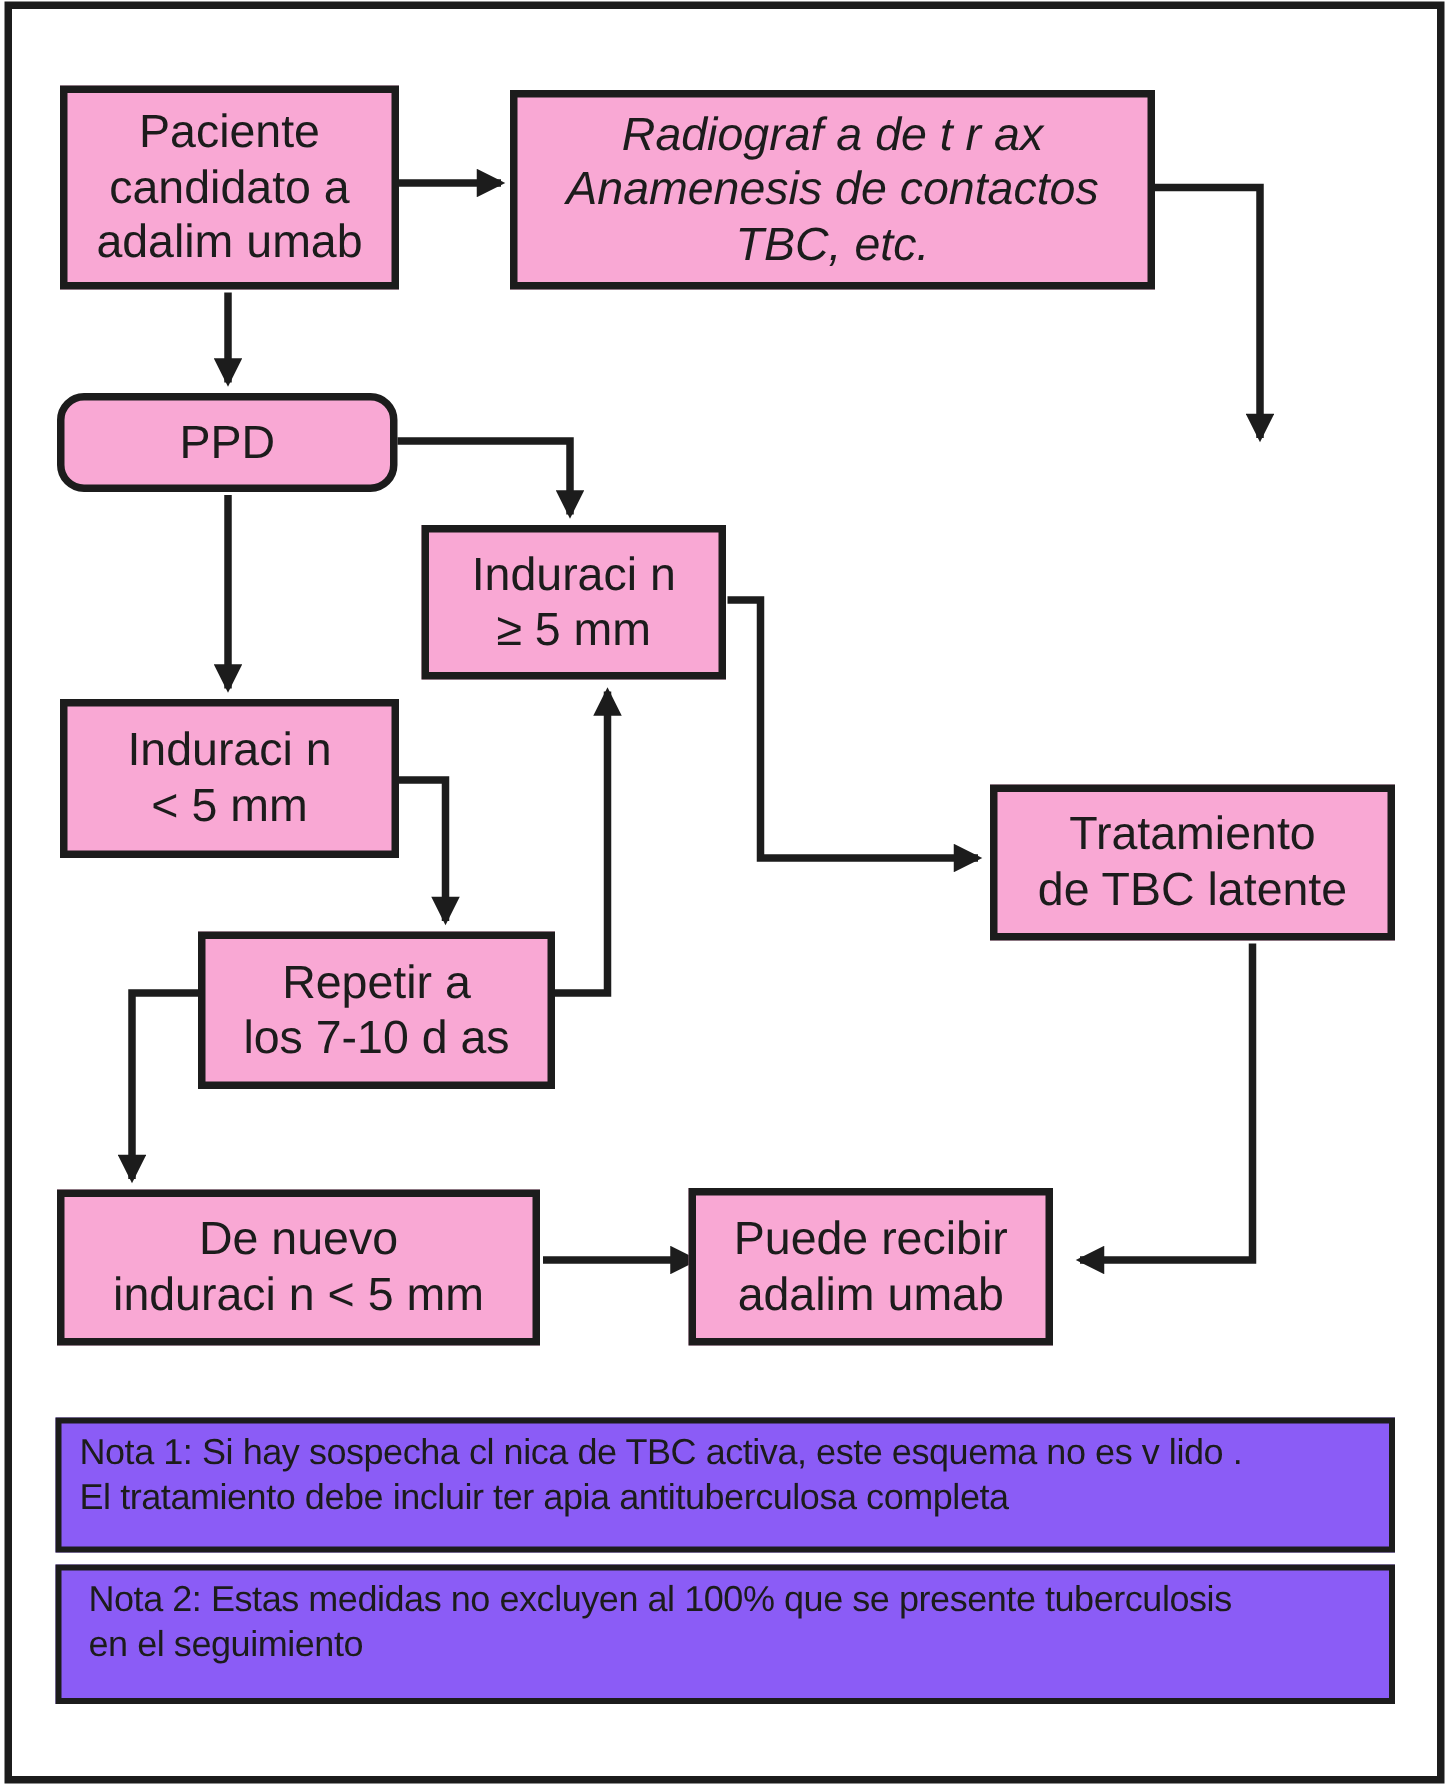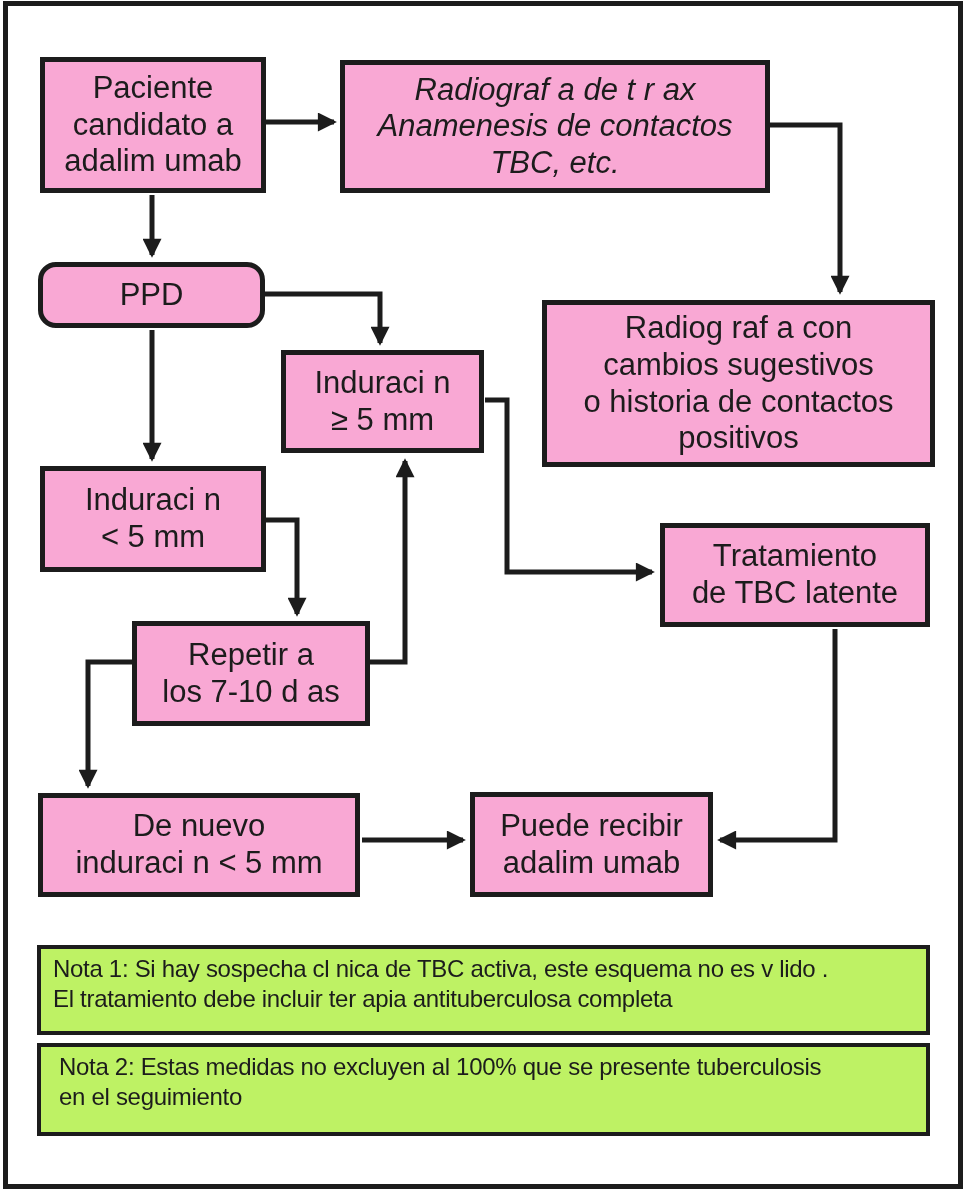--- a/index.html
+++ b/index.html
@@ -51,21 +51,21 @@
     color: #1c1c1c;
     font-size: 31px;
     line-height: 1.18;
   }
   .fc-box .label {
     white-space: pre-line;
   }
   .fc-note {
     position: absolute;
     box-sizing: border-box;
-    background: #bef264;
+    background: #8b5cf6;
     border: 4px solid #1c1c1c;
     color: #1c1c1c;
     font-size: 24px;
     letter-spacing: -0.3px;
     line-height: 1.26;
     padding: 5px 12px;
   }
   .fc-note .label {
     white-space: pre-line;
   }
@@ -73,21 +73,21 @@
   
   #box-paciente            { left: 40px;  top: 57px;  width: 226px; height: 136px; }
   #box-radiografia-torax   { left: 340px; top: 60px;  width: 430px; height: 133px; font-style: italic; }
   #box-ppd                 { left: 38px;  top: 262px; width: 227px; height: 66px; border-radius: 18px;  }
   #box-induracion-mayor    { left: 281px; top: 350px; width: 203px; height: 103px; }
   #box-radiografia-cambios { left: 542px; top: 300px; width: 393px; height: 167px; }
   #box-induracion-menor    { left: 40px;  top: 466px; width: 226px; height: 106px; }
   #box-tratamiento         { left: 660px; top: 523px; width: 270px; height: 104px; }
   #box-repetir             { left: 132px; top: 621px; width: 238px; height: 105px; }
   #box-de-nuevo            { left: 38px;  top: 793px; width: 322px; height: 104px; }
-  #box-puede-recibir       { left: 470px; top: 792px; width: 243px; height: 105px; }
+  #box-puede-recibir       { left: 459px; top: 792px; width: 243px; height: 105px; }
   #note-1                  { left: 37px;  top: 945px; width: 893px; height: 90px;  }
   #note-2                  { left: 37px;  top: 1043px; width: 893px; height: 93px; padding-left: 18px; }
 </style>
 </head>
 <body>
 
 <div class="canvas">
 
   <div class="outer-frame"></div>
 
@@ -124,26 +124,20 @@
 
   <div class="fc-box" id="box-ppd">
     <span class="label">PPD</span>
   </div>
 
   <div class="fc-box" id="box-induracion-mayor">
     <span class="label">Induraci n
 ≥ 5 mm</span>
   </div>
 
-  <div class="fc-box" id="box-radiografia-cambios">
-    <span class="label">Radiog raf a con
-cambios sugestivos
-o historia de contactos
-positivos</span>
-  </div>
 
   <div class="fc-box" id="box-induracion-menor">
     <span class="label">Induraci n
 &lt; 5 mm</span>
   </div>
 
   <div class="fc-box" id="box-tratamiento">
     <span class="label">Tratamiento
 de TBC latente</span>
   </div>

